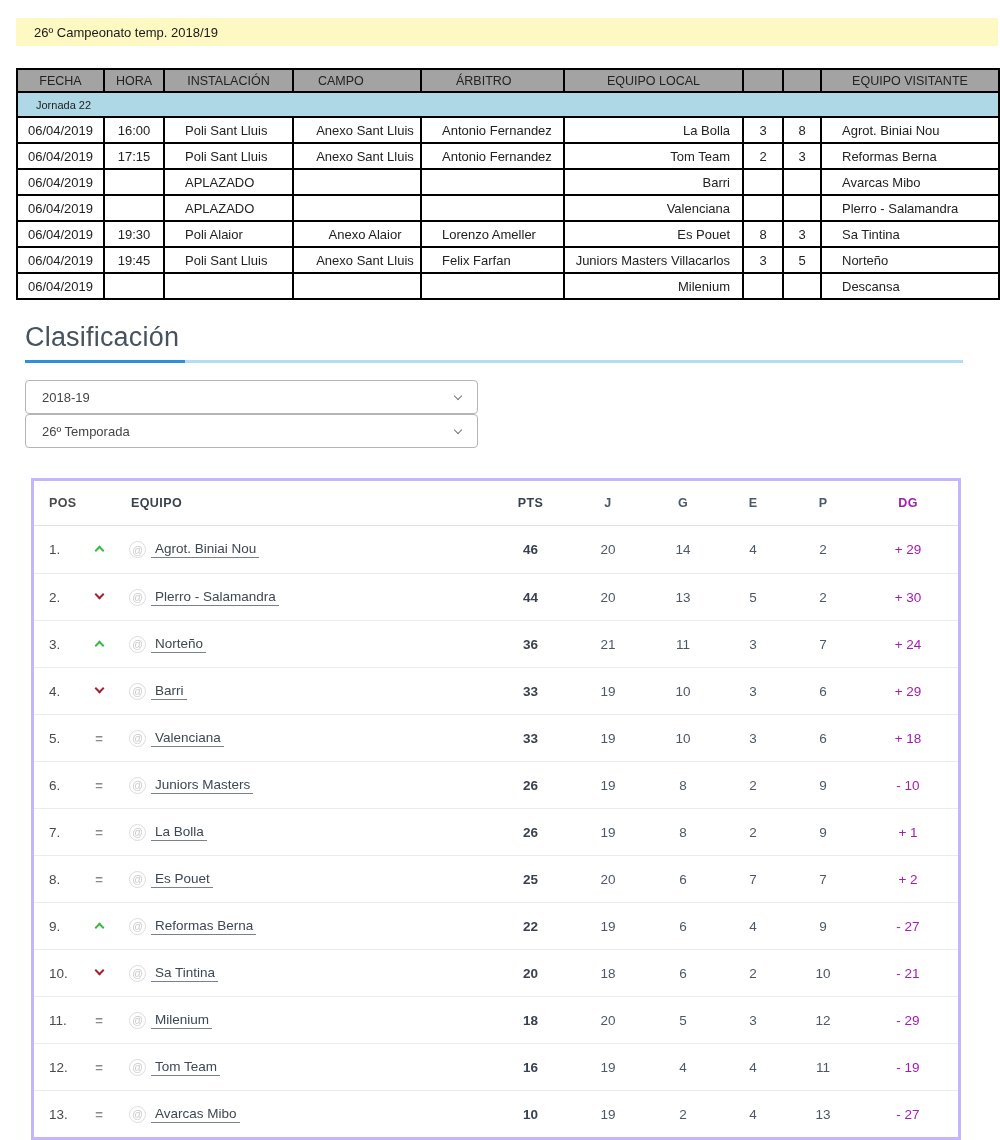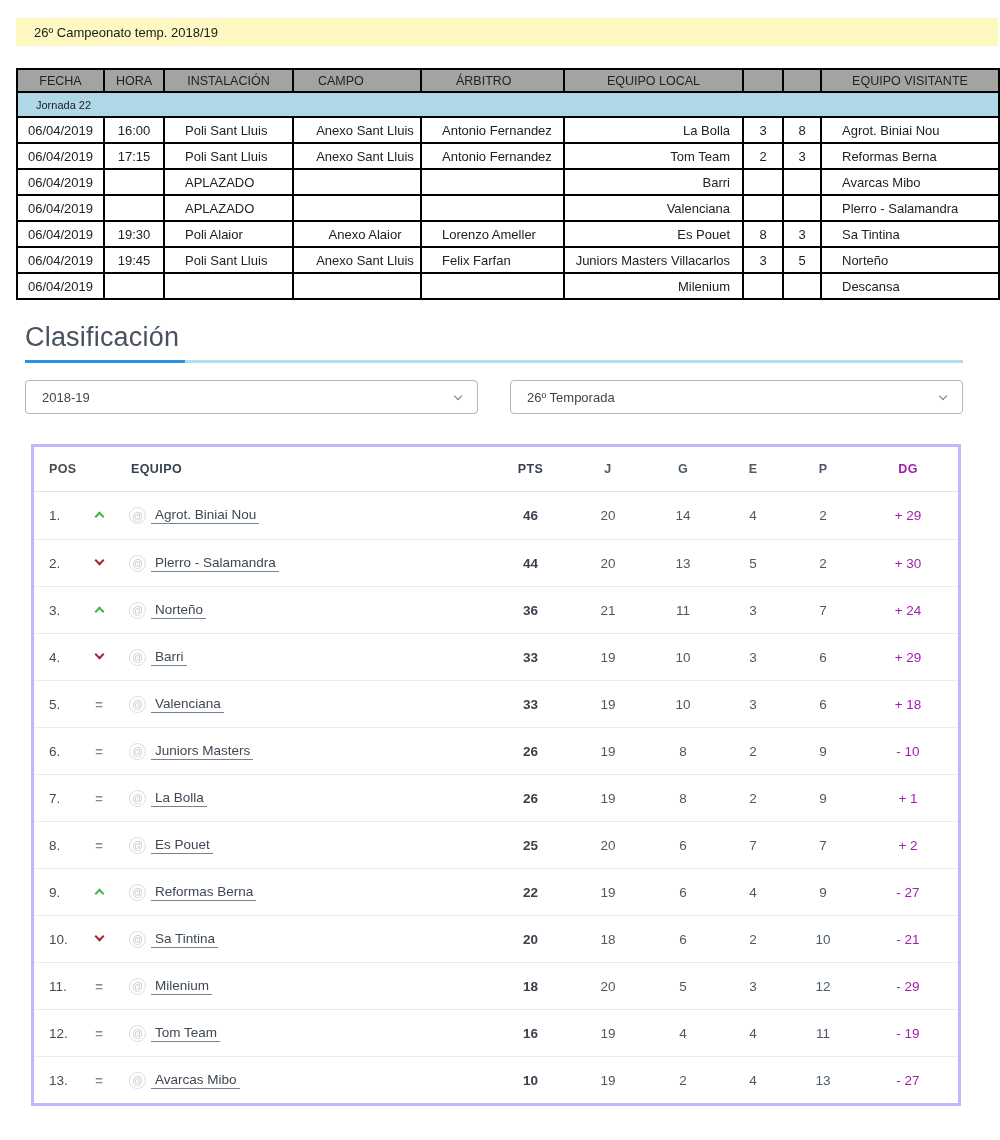--- a/index.html
+++ b/index.html
@@ -75,20 +75,21 @@
     position: absolute; left: 0; top: 0;
     width: 160px; height: 3px;
     background: #2d8fdd;
   }
   
   .filters {
     margin: 17px 0 0 25px;
     width: 938px;
     display: flex;
     justify-content: space-between;
+    flex-direction: column;
   }
   .select {
     width: 453px; height: 34px;
     border: 1px solid #b5b5b5;
     border-radius: 4px;
     display: flex; align-items: center; justify-content: space-between;
     padding: 0 16px;
     font-size: 13px; color: #444;
     cursor: pointer;
     background: #fff;

